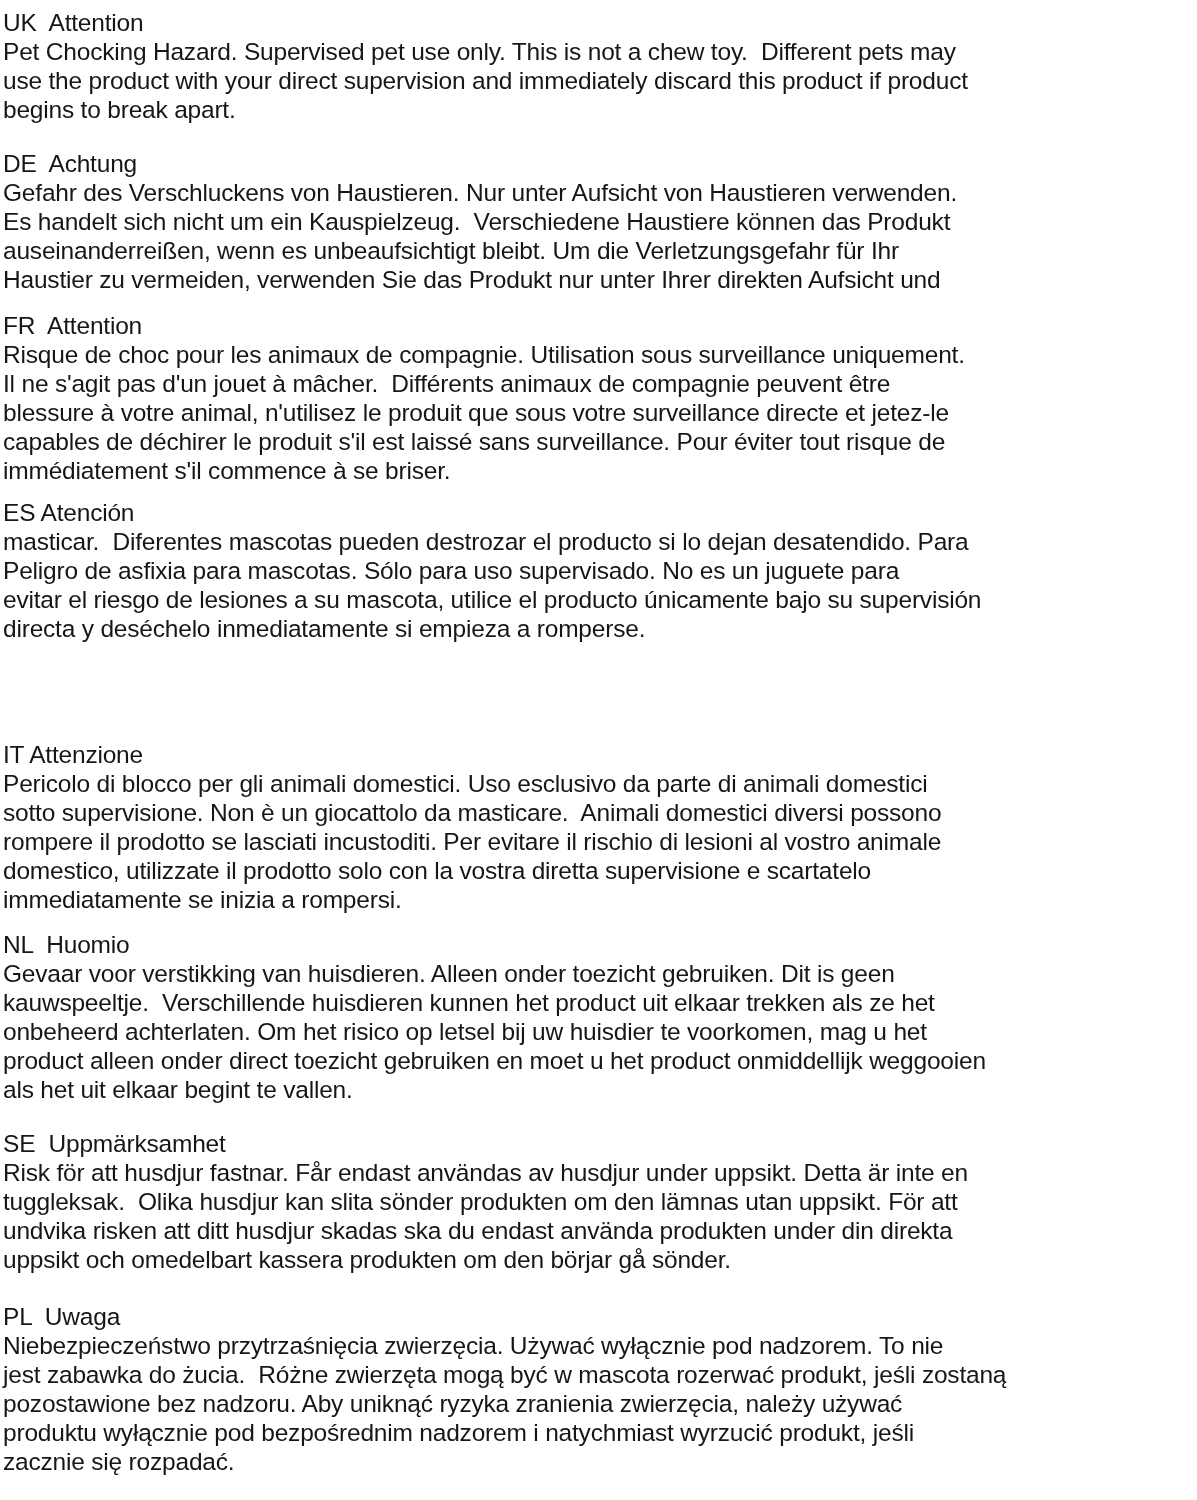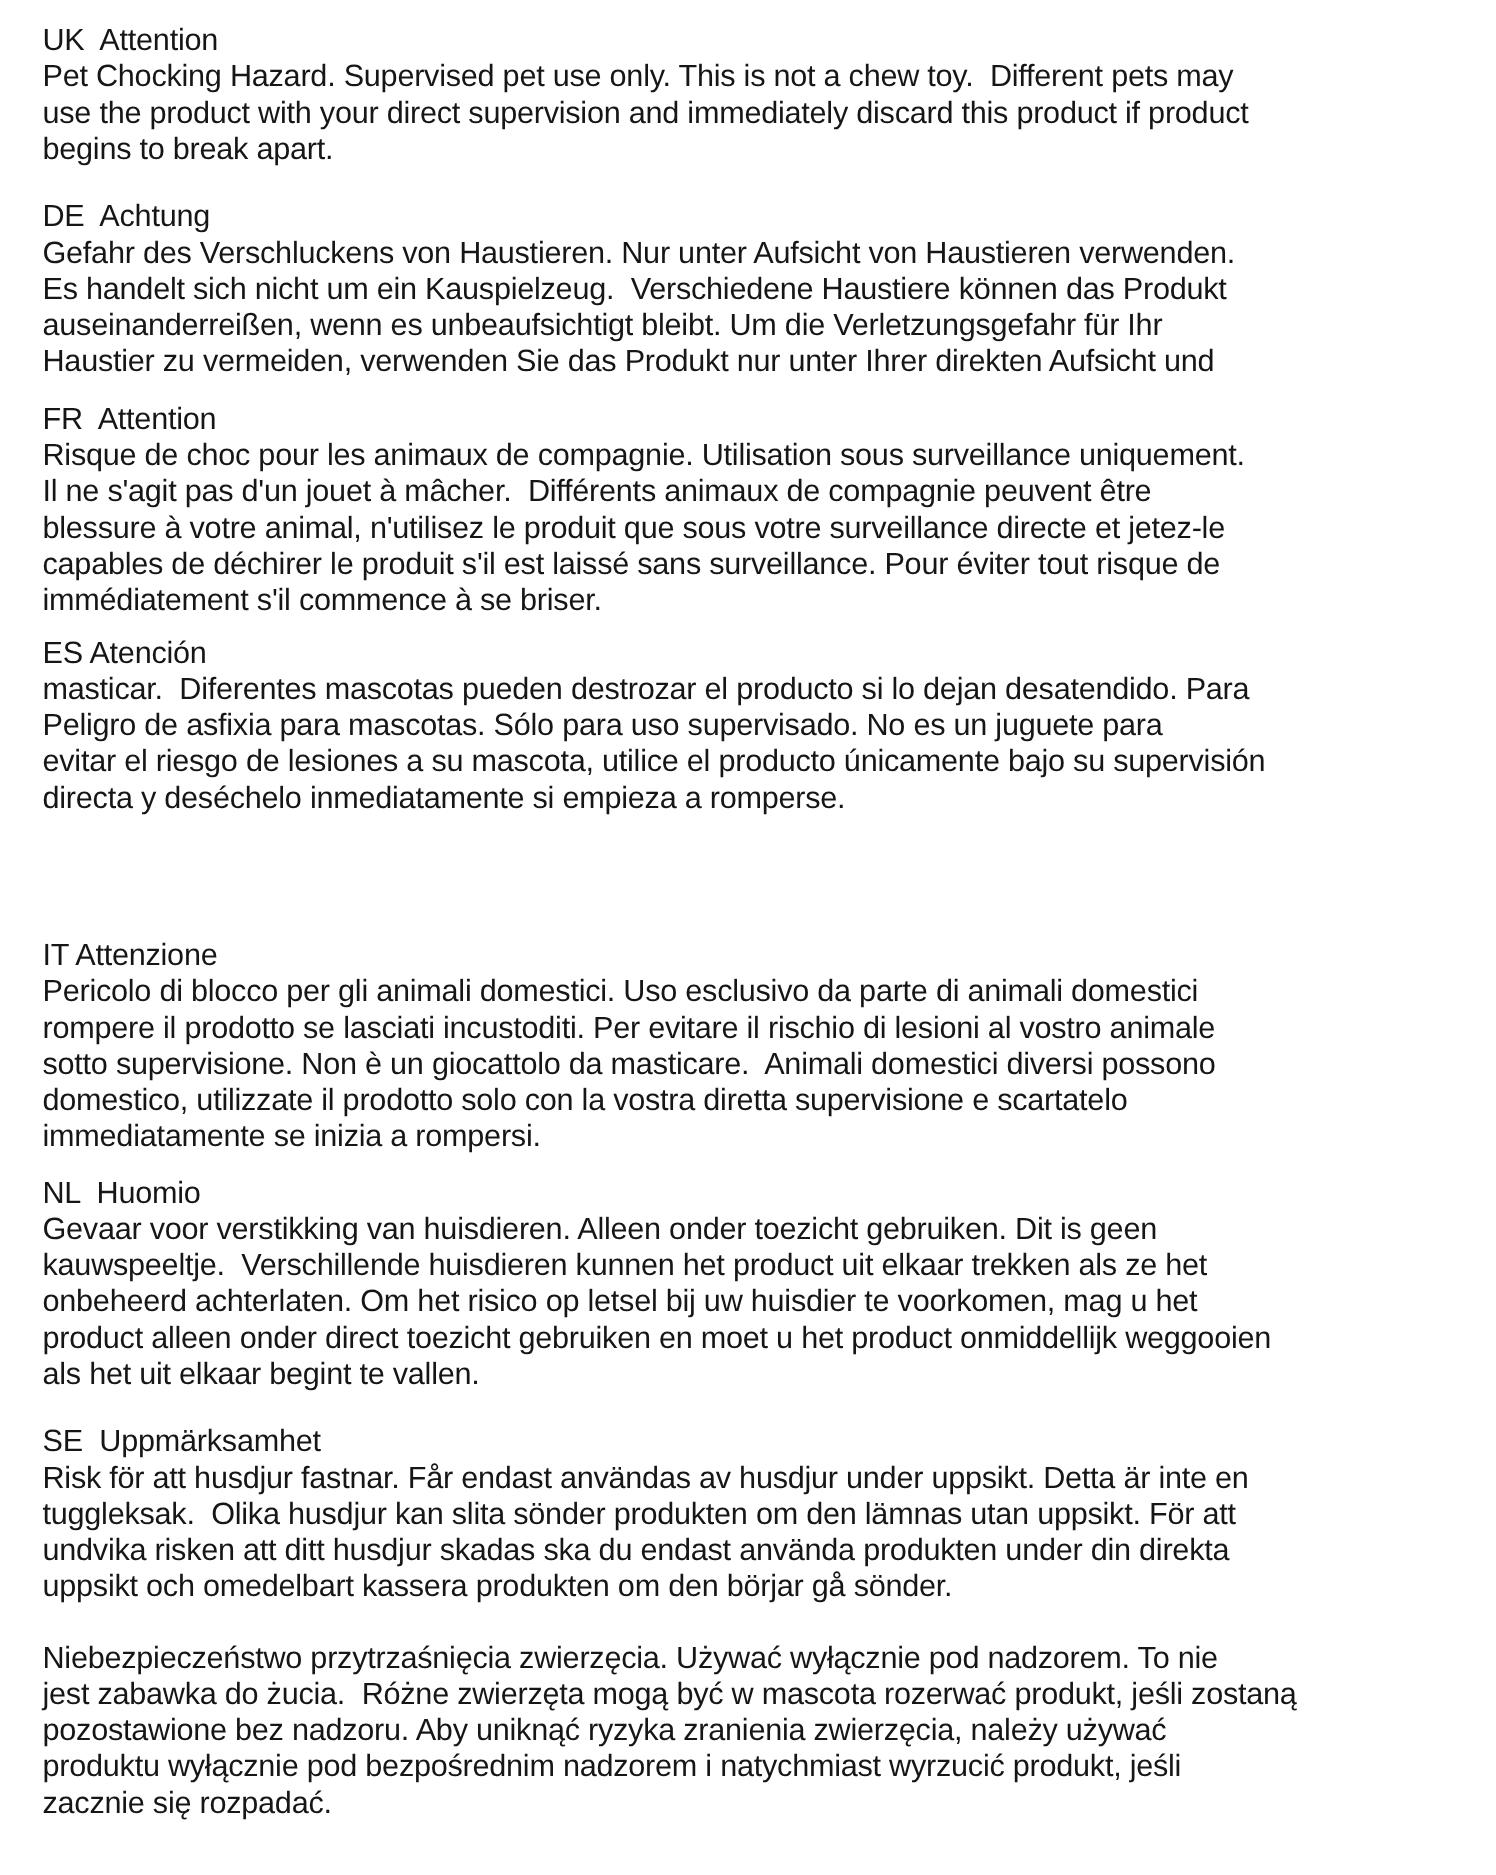--- a/index.html
+++ b/index.html
@@ -8,22 +8,21 @@
     background: #ffffff;
   }
   body {
     width: 1197px;
     height: 1500px;
     overflow: hidden;
     font-family: "Liberation Sans", sans-serif;
     color: #161616;
   }
   .doc {
-    padding: 18px 0 0 3px;
-    margin-left: 31px;
+    padding: 8px 0 0 3px;
   }
   .sec {
     display: block;
   }
   .hdr, .line {
     font-size: 24.5px;
     line-height: 29px;
     white-space: pre;          
     letter-spacing: -0.2px;
   }
@@ -70,22 +69,22 @@
     <div class="hdr">ES Atención</div>
     <div class="line">masticar.  Diferentes mascotas pueden destrozar el producto si lo dejan desatendido. Para</div>
     <div class="line">Peligro de asfixia para mascotas. Sólo para uso supervisado. No es un juguete para</div>
     <div class="line">evitar el riesgo de lesiones a su mascota, utilice el producto únicamente bajo su supervisión</div>
     <div class="line">directa y deséchelo inmediatamente si empieza a romperse.</div>
   </section>
 
   <section class="sec sec-it">
     <div class="hdr">IT Attenzione</div>
     <div class="line">Pericolo di blocco per gli animali domestici. Uso esclusivo da parte di animali domestici</div>
+    <div class="line">sotto supervisione. Non è un giocattolo da masticare.  Animali domestici diversi possono</div>
     <div class="line">rompere il prodotto se lasciati incustoditi. Per evitare il rischio di lesioni al vostro animale</div>
-    <div class="line">sotto supervisione. Non è un giocattolo da masticare.  Animali domestici diversi possono</div>
     <div class="line">domestico, utilizzate il prodotto solo con la vostra diretta supervisione e scartatelo</div>
     <div class="line">immediatamente se inizia a rompersi.</div>
   </section>
 
   <section class="sec sec-nl">
     <div class="hdr">NL  Huomio</div>
     <div class="line">Gevaar voor verstikking van huisdieren. Alleen onder toezicht gebruiken. Dit is geen</div>
     <div class="line">kauwspeeltje.  Verschillende huisdieren kunnen het product uit elkaar trekken als ze het</div>
     <div class="line">onbeheerd achterlaten. Om het risico op letsel bij uw huisdier te voorkomen, mag u het</div>
     <div class="line">product alleen onder direct toezicht gebruiken en moet u het product onmiddellijk weggooien</div>
@@ -94,20 +93,21 @@
 
   <section class="sec sec-se">
     <div class="hdr">SE  Uppmärksamhet</div>
     <div class="line">Risk för att husdjur fastnar. Får endast användas av husdjur under uppsikt. Detta är inte en</div>
     <div class="line">tuggleksak.  Olika husdjur kan slita sönder produkten om den lämnas utan uppsikt. För att</div>
     <div class="line">undvika risken att ditt husdjur skadas ska du endast använda produkten under din direkta</div>
     <div class="line">uppsikt och omedelbart kassera produkten om den börjar gå sönder.</div>
   </section>
 
   <section class="sec sec-pl">
+    <div class="hdr">PL  Uwaga</div>
     <div class="line">Niebezpieczeństwo przytrzaśnięcia zwierzęcia. Używać wyłącznie pod nadzorem. To nie</div>
     <div class="line">jest zabawka do żucia.  Różne zwierzęta mogą być w mascota rozerwać produkt, jeśli zostaną</div>
     <div class="line">pozostawione bez nadzoru. Aby uniknąć ryzyka zranienia zwierzęcia, należy używać</div>
     <div class="line">produktu wyłącznie pod bezpośrednim nadzorem i natychmiast wyrzucić produkt, jeśli</div>
     <div class="line">zacznie się rozpadać.</div>
   </section>
 
 </div>
 
 </body></html>

